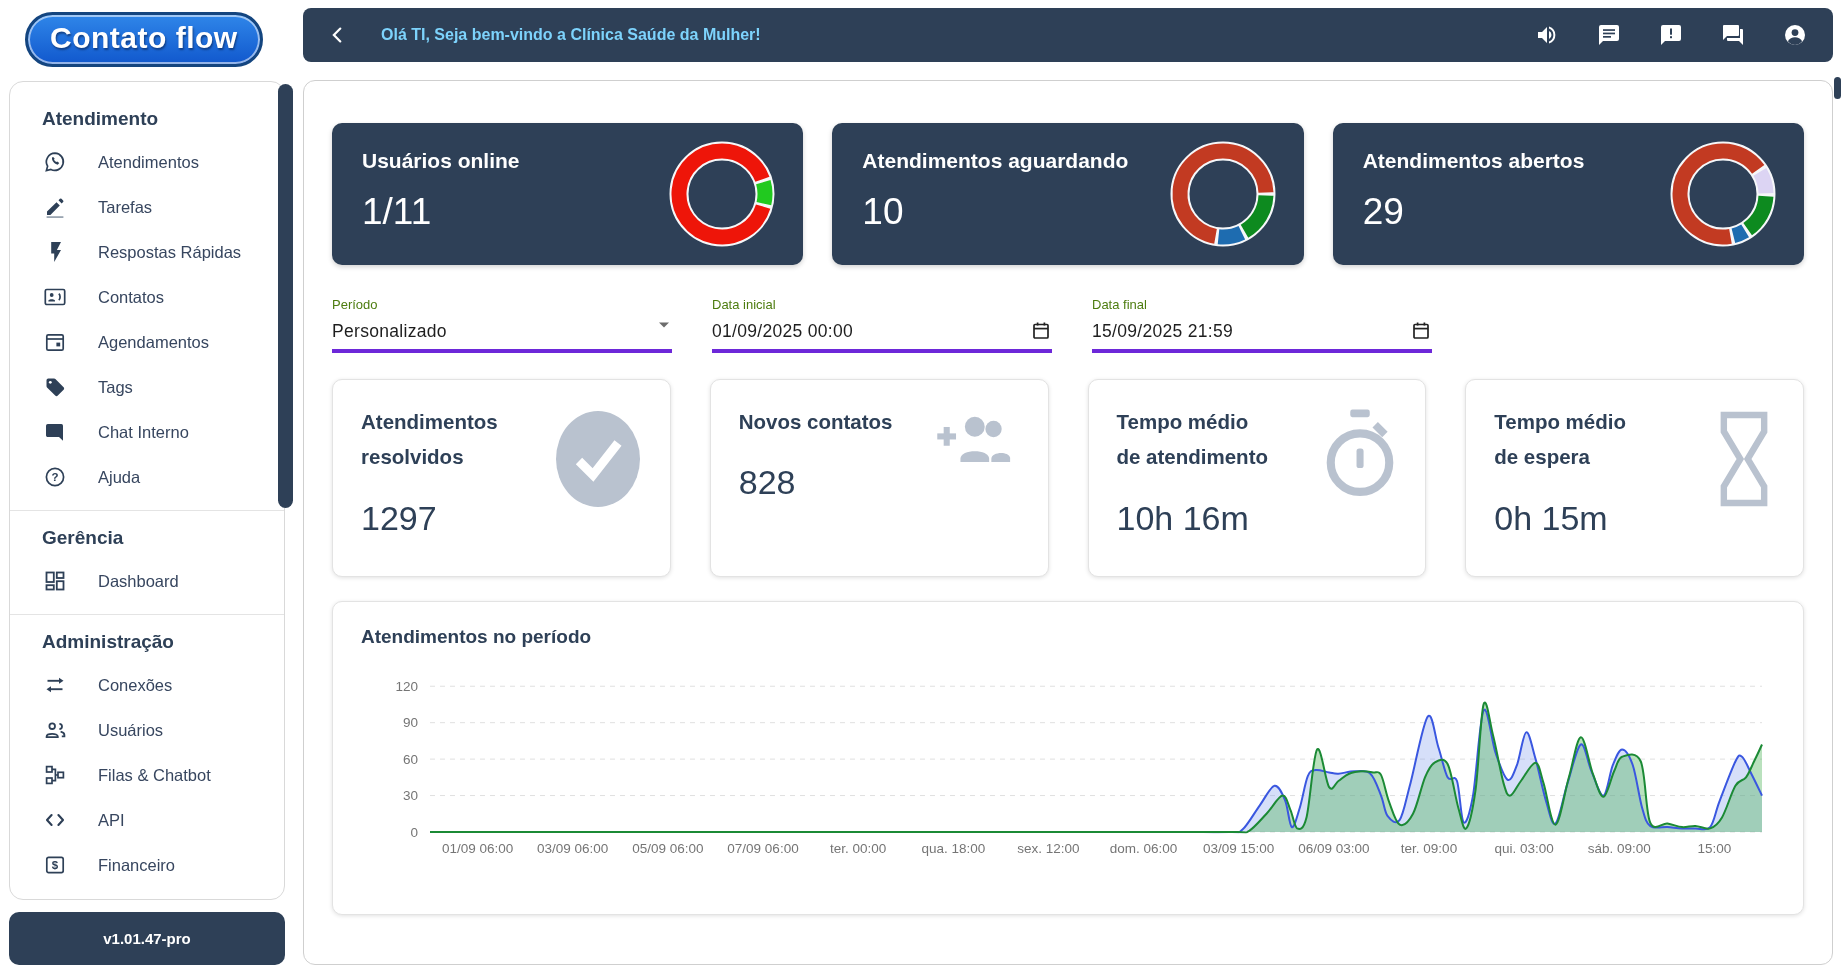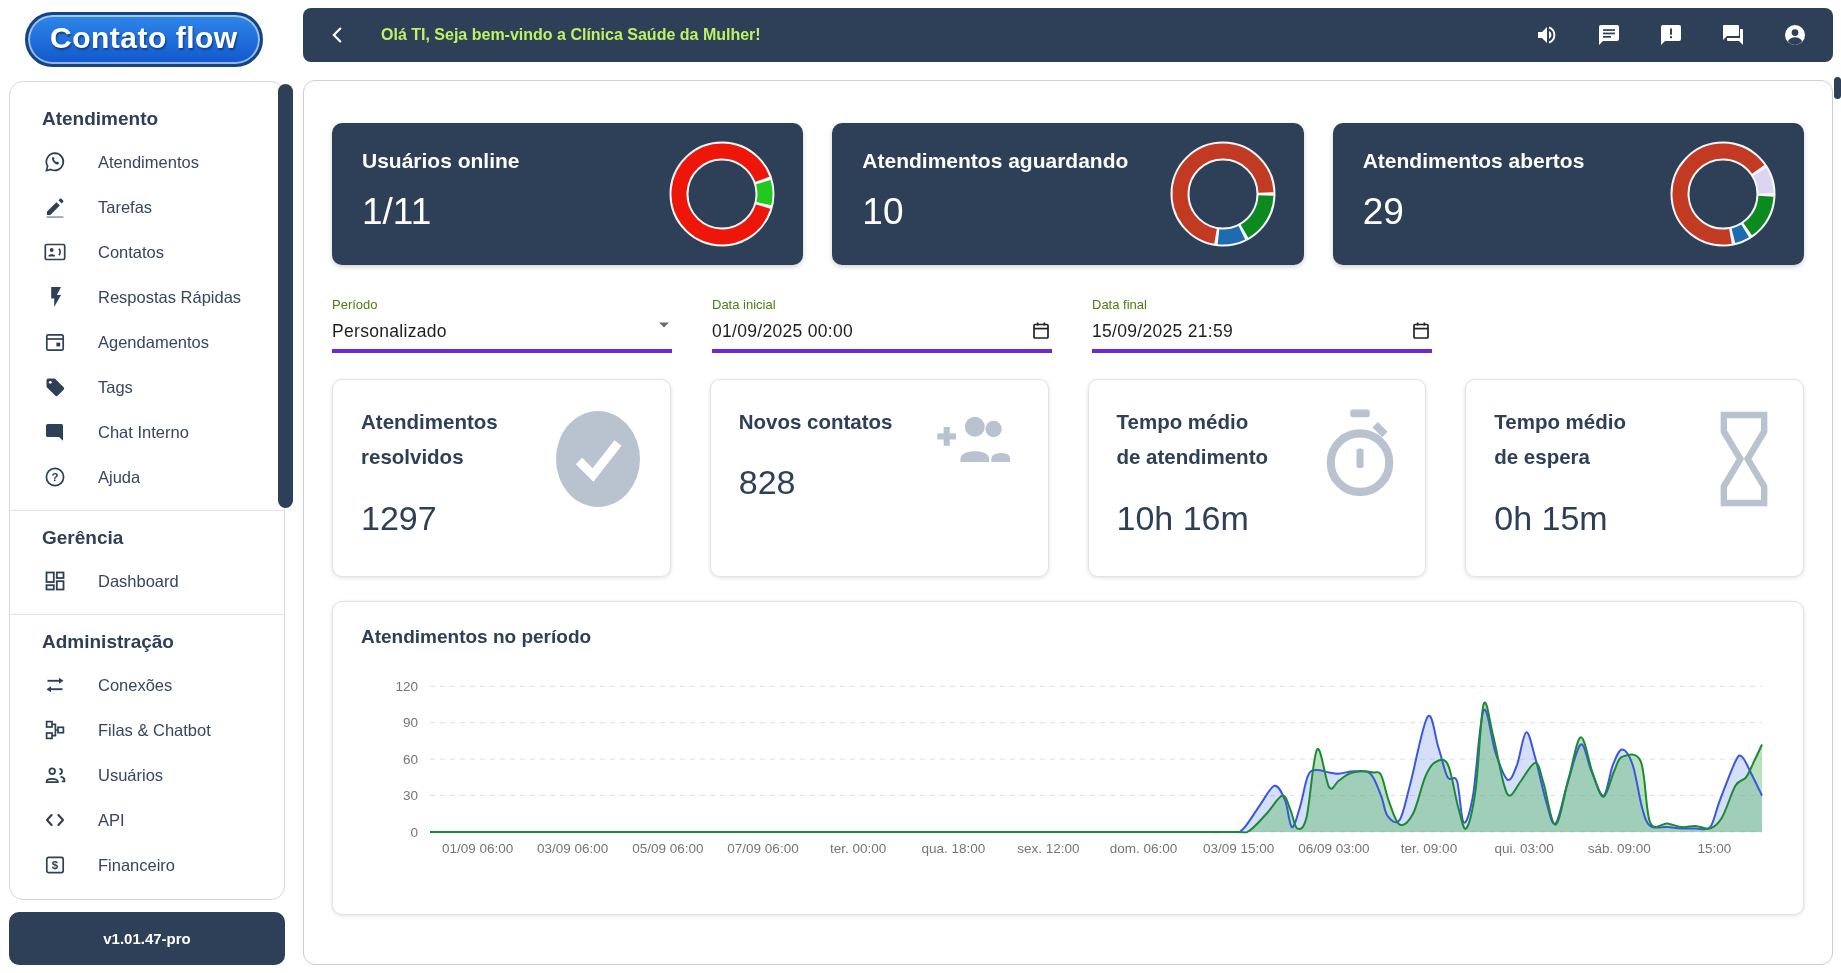--- a/index.html
+++ b/index.html
@@ -24,21 +24,21 @@
   .sb-label { font-size:16.5px; color:#37465f; margin-left:30px; }
   .sb-divider { height:1px; background:#e4e4e4; margin:10px 0 2px; }
   .version-pill { margin-top:12px; height:54px; background:#2e4057; border-radius:10px;
     color:#fff; font-weight:bold; font-size:15px; display:flex; align-items:center; justify-content:center; }
   .sb-scroll-thumb { position:absolute; right:-8px; top:76px; width:15px; height:424px;
     background:#2e4057; border-radius:8px; cursor:grab; }
 
   
   .right-col { flex:1; display:flex; flex-direction:column; padding-right:8px; position:relative; }
   .topbar { height:54px; background:#2e4057; border-radius:8px; display:flex; align-items:center;
-    padding:0 26px 0 24px; color:#bef264; flex:0 0 54px; }
+    padding:0 26px 0 24px; color:#7dd3fc; flex:0 0 54px; }
   .back-btn { width:26px; height:26px; display:flex; align-items:center; cursor:pointer; }
   .greeting { margin-left:28px; font-size:16px; font-weight:600; }
   .greeting b { font-weight:800; }
   .topbar-icons { margin-left:auto; display:flex; align-items:center; gap:38px; }
   .tb-icon { width:24px; height:24px; cursor:pointer; display:flex; }
   .tb-icon svg { width:24px; height:24px; }
 
   .main-card { margin-top:18px; border:1.5px solid #cfcfcf; border-radius:12px;
     height:885px; padding:26px 28px; overflow:hidden; background:#fff; }
 
@@ -101,35 +101,35 @@
             <svg viewBox="0 0 24 24">
               <path d="M4 16.6V20h3.4L16.8 10.5 13.5 7.2zM18.7 8.4l1.4-1.4a1.1 1.1 0 0 0 0-1.6l-1.6-1.6a1.1 1.1 0 0 0-1.6 0l-1.4 1.4z" fill="#2e4057"></path>
               <rect x="3.6" y="21.2" width="16.8" height="1.8" fill="#9aa5b1"></rect>
             </svg>
           </span>
           <span class="sb-label">Tarefas</span>
         </div>
         <div class="sb-item">
           <span class="sb-icon">
             <svg viewBox="0 0 24 24">
+              <path d="M8.2 2v11.4h3V22l6.8-12h-4.1l4.1-8z" fill="#2e4057"></path>
+            </svg>
+          </span>
+          <span class="sb-label">Respostas Rápidas</span>
+        </div>
+        <div class="sb-item">
+          <span class="sb-icon">
+            <svg viewBox="0 0 24 24">
               <rect x="2.3" y="4.5" width="19.4" height="15" rx="1.5" fill="none" stroke="#2e4057" stroke-width="1.7"></rect>
               <circle cx="8.7" cy="10" r="1.9" fill="#2e4057"></circle>
               <path d="M5.4 15.8c0-2 6.6-2 6.6 0v.7H5.4z" fill="#2e4057"></path>
               <path d="M15.8 8.8c1.7 1.3 1.7 5 0 6.3" fill="none" stroke="#2e4057" stroke-width="1.7"></path>
             </svg>
           </span>
           <span class="sb-label">Contatos</span>
-        </div>
-        <div class="sb-item">
-          <span class="sb-icon">
-            <svg viewBox="0 0 24 24">
-              <path d="M8.2 2v11.4h3V22l6.8-12h-4.1l4.1-8z" fill="#2e4057"></path>
-            </svg>
-          </span>
-          <span class="sb-label">Respostas Rápidas</span>
         </div>
         <div class="sb-item">
           <span class="sb-icon">
             <svg viewBox="0 0 24 24">
               <rect x="3.8" y="4.8" width="16.4" height="15.4" rx="1.5" fill="none" stroke="#2e4057" stroke-width="1.7"></rect>
               <path d="M3.8 9h16.4" stroke="#2e4057" stroke-width="1.7"></path>
               <rect x="13.4" y="12.6" width="3.8" height="3.8" fill="#2e4057"></rect>
             </svg>
           </span>
           <span class="sb-label">Agendamentos</span>
@@ -181,38 +181,38 @@
               <path d="M4.5 7.8h12" stroke="#2e4057" stroke-width="1.9"></path>
               <path d="M16 4.8l4.5 3-4.5 3z" fill="#2e4057"></path>
               <path d="M19.5 16.2h-12" stroke="#2e4057" stroke-width="1.9"></path>
               <path d="M8 13.2l-4.5 3 4.5 3z" fill="#2e4057"></path>
             </svg>
           </span>
           <span class="sb-label">Conexões</span>
         </div>
         <div class="sb-item">
           <span class="sb-icon">
+            <svg viewBox="0 0 24 24" fill="none" stroke="#2e4057" stroke-width="1.8">
+              <circle cx="9.2" cy="8.2" r="2.8"></circle>
+              <path d="M3.6 18.4c0-3.4 11.2-3.4 11.2 0v.8H3.6z"></path>
+              <path d="M16.4 11a2.6 2.6 0 0 0 0-5.2M17.6 13.7c2.3.5 3.8 1.6 3.8 3.4v1.2h-2.6"></path>
+            </svg>
+          </span>
+          <span class="sb-label">Usuários</span>
+        </div>
+        <div class="sb-item">
+          <span class="sb-icon">
             <svg viewBox="0 0 24 24" fill="none" stroke="#2e4057" stroke-width="1.7">
               <rect x="3.6" y="3.6" width="5.4" height="5.4"></rect>
               <rect x="3.6" y="15" width="5.4" height="5.4"></rect>
               <rect x="15" y="9.3" width="5.4" height="5.4"></rect>
               <path d="M9 6.3h3.4V12H15M9 17.7h3.4V12"></path>
             </svg>
           </span>
           <span class="sb-label">Filas &amp; Chatbot</span>
-        </div>
-        <div class="sb-item">
-          <span class="sb-icon">
-            <svg viewBox="0 0 24 24" fill="none" stroke="#2e4057" stroke-width="1.8">
-              <circle cx="9.2" cy="8.2" r="2.8"></circle>
-              <path d="M3.6 18.4c0-3.4 11.2-3.4 11.2 0v.8H3.6z"></path>
-              <path d="M16.4 11a2.6 2.6 0 0 0 0-5.2M17.6 13.7c2.3.5 3.8 1.6 3.8 3.4v1.2h-2.6"></path>
-            </svg>
-          </span>
-          <span class="sb-label">Usuários</span>
         </div>
         <div class="sb-item">
           <span class="sb-icon">
             <svg viewBox="0 0 24 24" fill="none" stroke="#2e4057" stroke-width="2.1" stroke-linecap="round" stroke-linejoin="round">
               <path d="M8.6 7 4 12l4.6 5M15.4 7 20 12l-4.6 5"></path>
             </svg>
           </span>
           <span class="sb-label">API</span>
         </div>
         <div class="sb-item">

